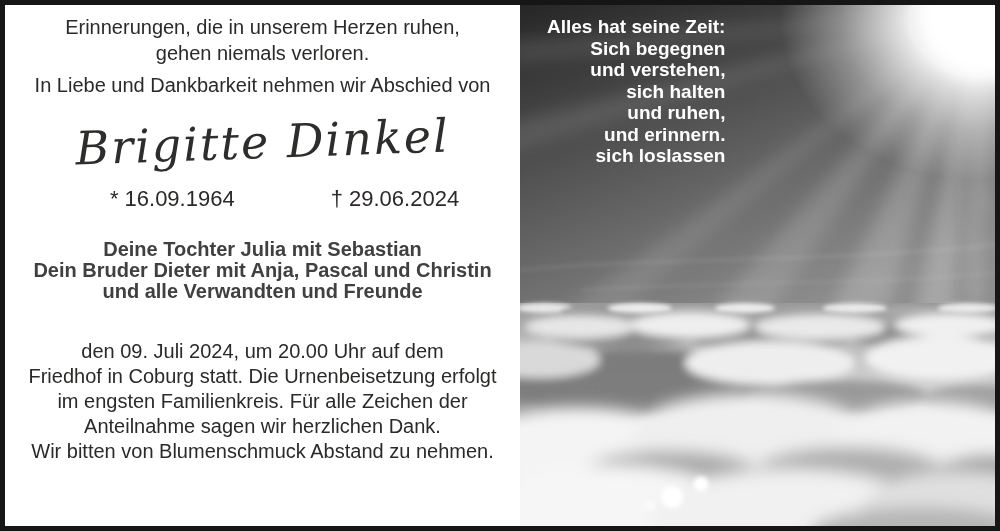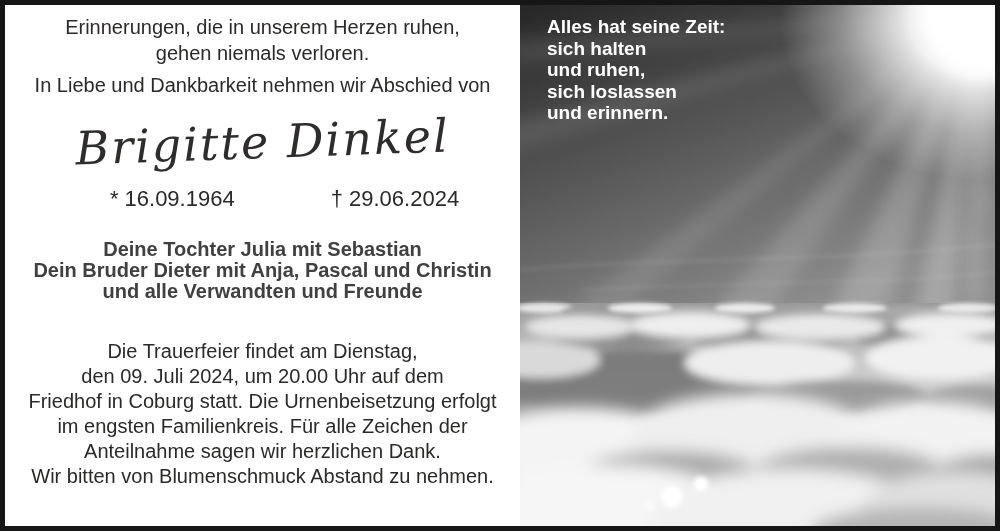--- a/index.html
+++ b/index.html
@@ -79,21 +79,21 @@
   }
   .panel-right svg { display: block; }
   .poem {
     position: absolute;
     top: 11px;
     left: 27px;
     color: #ffffff;
     font-weight: bold;
     font-size: 19px;
     line-height: 21.5px;
-    text-align: left;
+    text-align: right;
   }
 </style>
 </head>
 <body>
 
 <div class="page">
 
   <div class="panel-left">
     <div class="opening">
       <div>Erinnerungen, die in unserem Herzen ruhen,</div>
@@ -109,21 +109,20 @@
       <span>† 29.06.2024</span>
     </div>
 
     <div class="family">
       <div>Deine Tochter Julia mit Sebastian</div>
       <div>Dein Bruder Dieter mit Anja, Pascal und Christin</div>
       <div>und alle Verwandten und Freunde</div>
     </div>
 
     <div class="funeral">
-      <div>Die Trauerfeier findet am Dienstag,</div>
       <div>den 09. Juli 2024, um 20.00 Uhr auf dem</div>
       <div>Friedhof in Coburg statt. Die Urnenbeisetzung erfolgt</div>
       <div>im engsten Familienkreis. Für alle Zeichen der</div>
       <div>Anteilnahme sagen wir herzlichen Dank.</div>
       <div>Wir bitten von Blumenschmuck Abstand zu nehmen.</div>
     </div>
   </div>
 
   <div class="panel-right">
     <svg viewBox="0 0 475 521" width="475" height="521" preserveAspectRatio="none" aria-hidden="true">
@@ -227,20 +226,22 @@
 
       <g filter="url(#b2)">
         <circle cx="152" cy="492" r="11" fill="#ffffff"></circle>
         <circle cx="181" cy="479" r="7.5" fill="#ffffff"></circle>
         <circle cx="130" cy="501" r="5" fill="#ffffff" opacity="0.6"></circle>
       </g>
     </svg>
 
     <div class="poem">
       <div>Alles hat seine Zeit:</div>
+      <div>Sich begegnen</div>
+      <div>und verstehen,</div>
       <div>sich halten</div>
       <div>und ruhen,</div>
+      <div>und erinnern.</div>
       <div>sich loslassen</div>
-      <div>und erinnern.</div>
     </div>
   </div>
 
 </div>
 
 </body></html>

